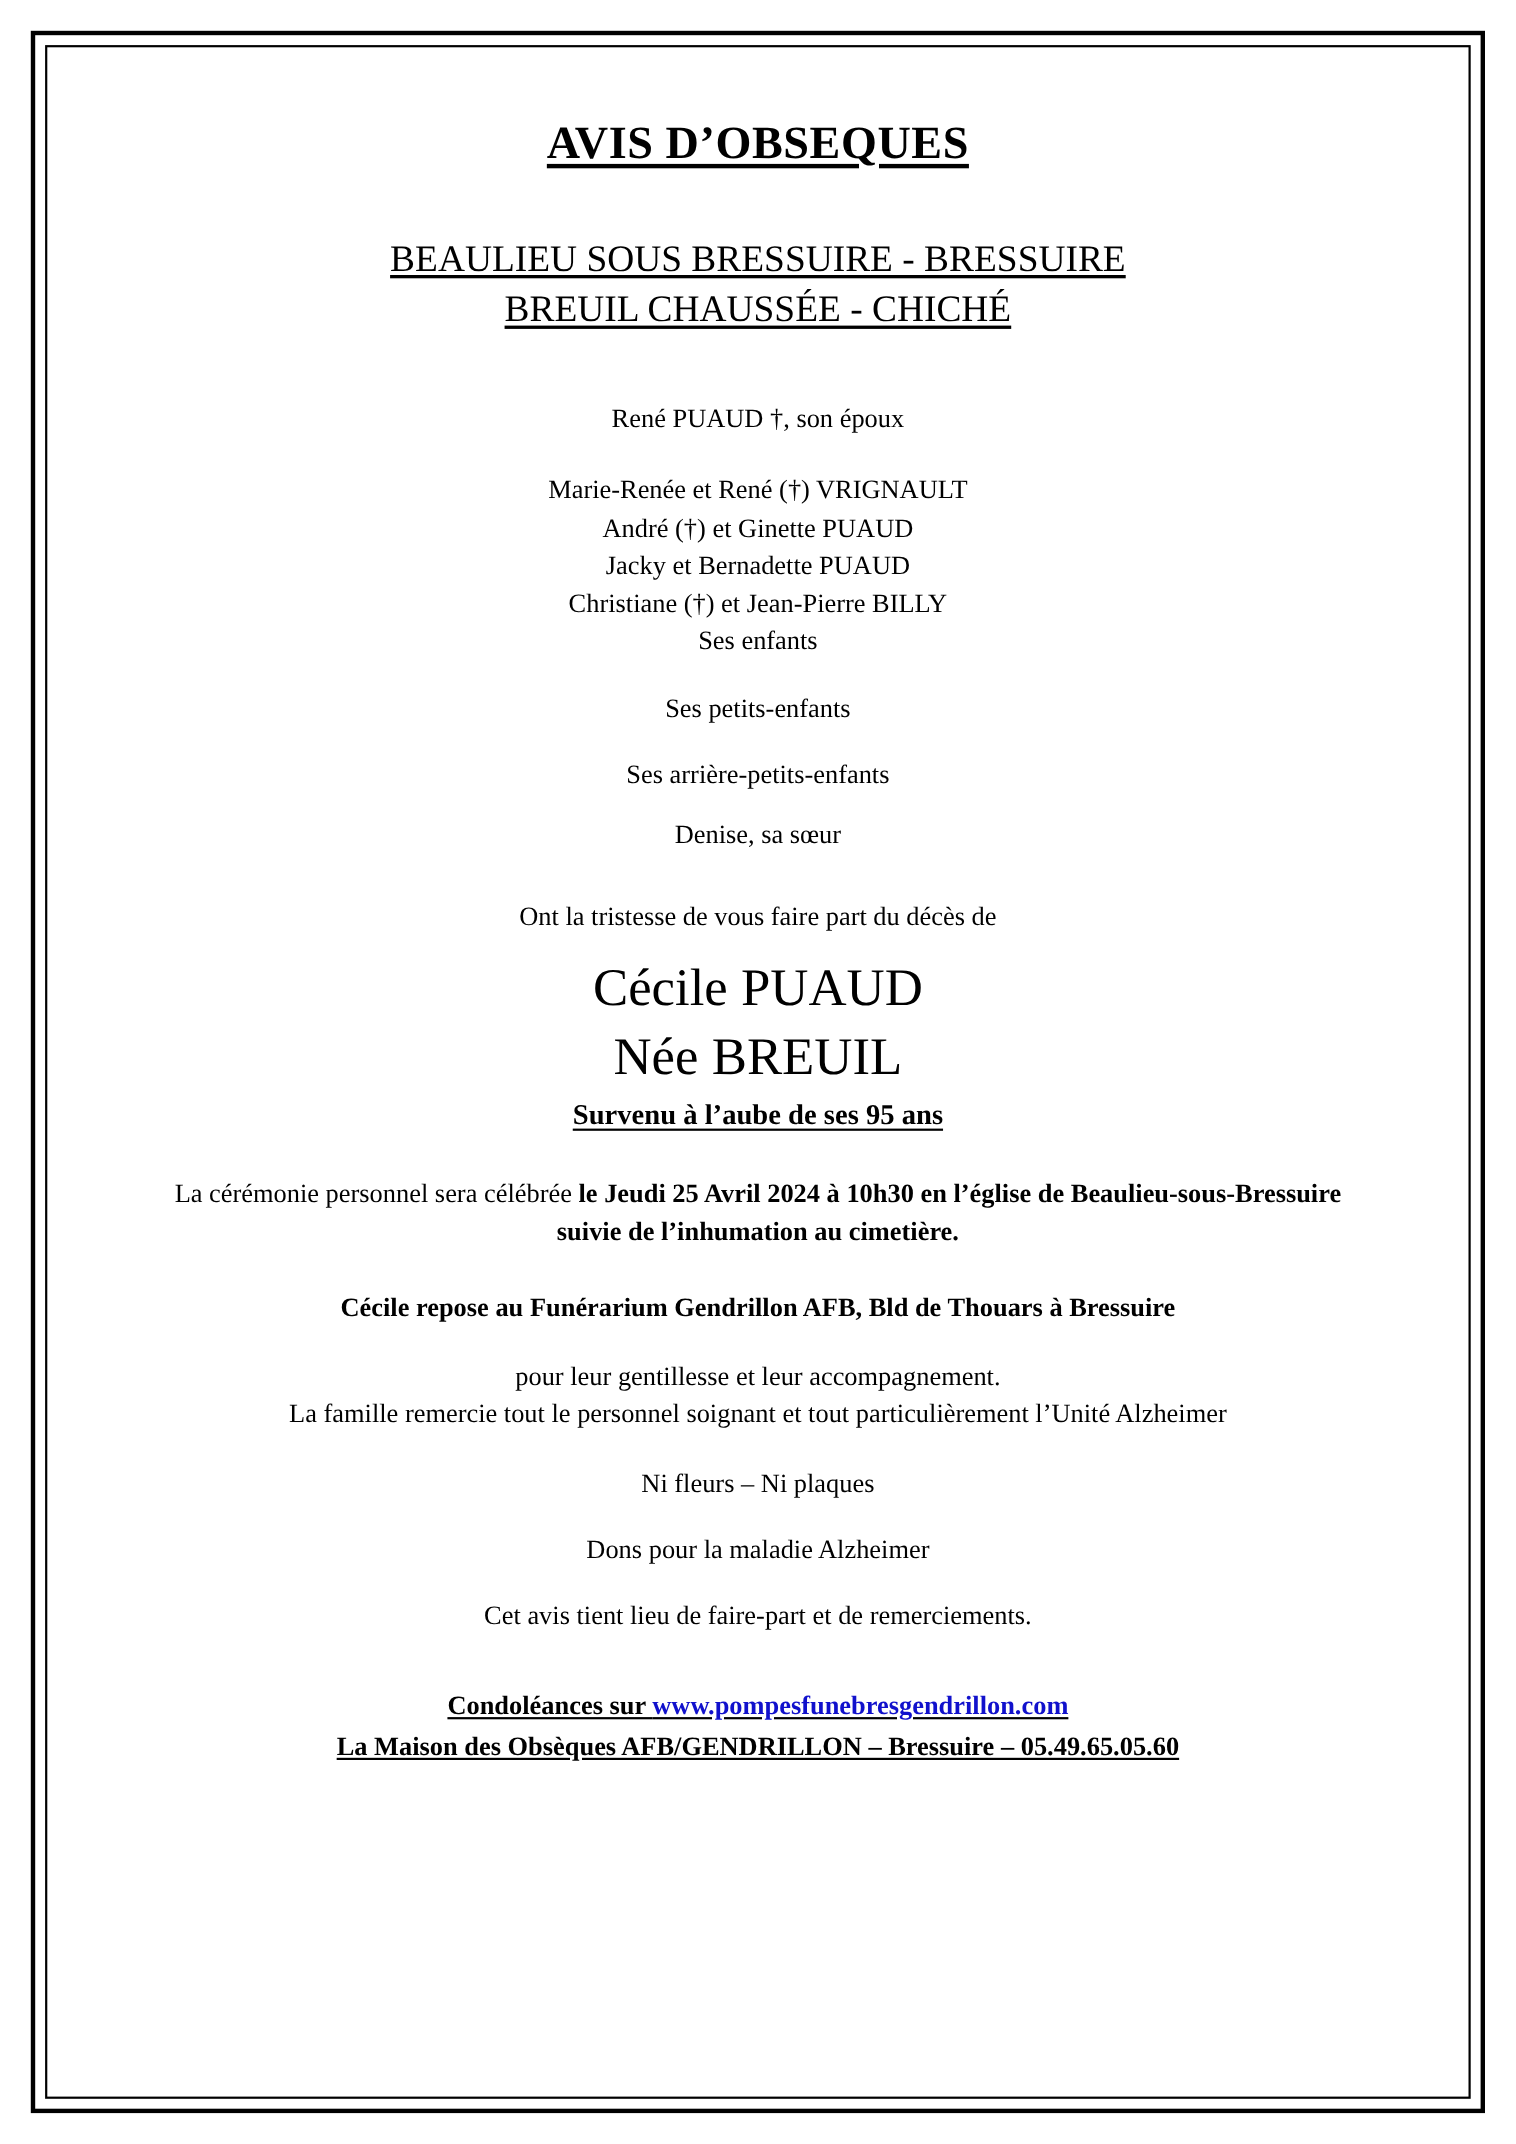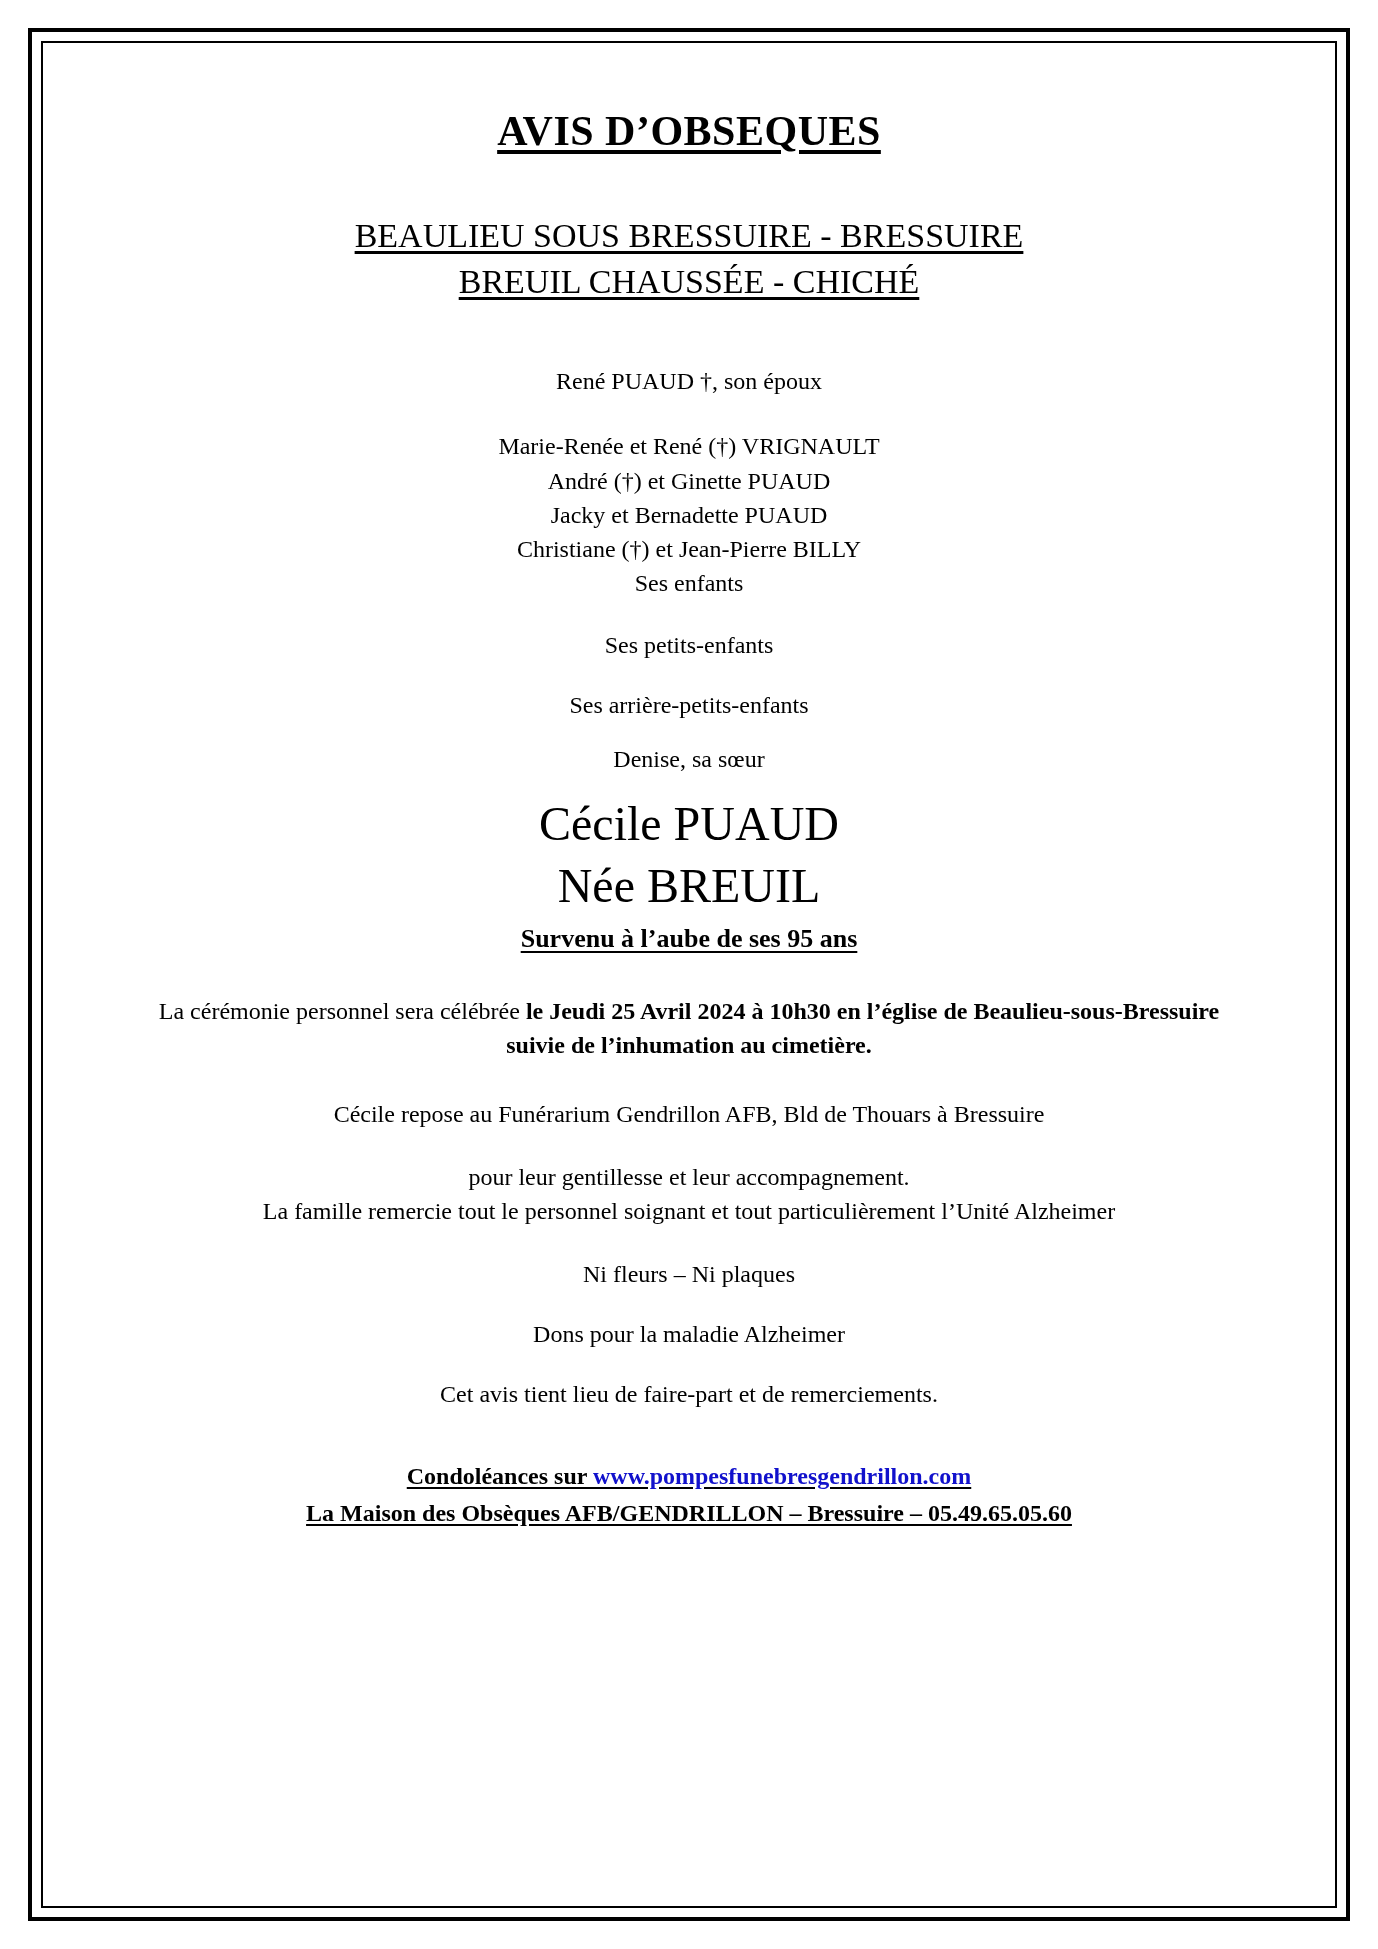--- a/index.html
+++ b/index.html
@@ -110,20 +110,21 @@
     font-size: 24px;
     line-height: 1.45;
     padding: 0 16px;
   }
   .ceremony b {
     font-weight: bold;
   }
   .repose {
     margin-top: 38px;
     font-size: 24px;
+    font-weight: bold;
   }
   .thanks {
     margin-top: 33px;
     font-size: 24px;
     line-height: 1.4;
     padding: 0 4px;
   }
   .thanks .line {
     display: block;
   }
@@ -185,20 +186,21 @@
           <span class="line">Christiane (†) et Jean-Pierre BILLY</span>
           <span class="line">Ses enfants</span>
         </div>
 
         <div class="grandchildren">Ses petits-enfants</div>
 
         <div class="great-grandchildren">Ses arrière-petits-enfants</div>
 
         <div class="sister">Denise, sa sœur</div>
 
+        <div class="announce">Ont la tristesse de vous faire part du décès de</div>
 
         <div class="deceased">
           <span class="line">Cécile PUAUD</span>
           <span class="line">Née BREUIL</span>
         </div>
 
         <div class="age">Survenu à l’aube de ses 95 ans</div>
 
         <div class="ceremony">
           <span>La cérémonie personnel sera célébrée </span><b>le Jeudi 25 Avril 2024 à 10h30 en l’église de Beaulieu-sous-Bressuire suivie de l’inhumation au cimetière.</b>

